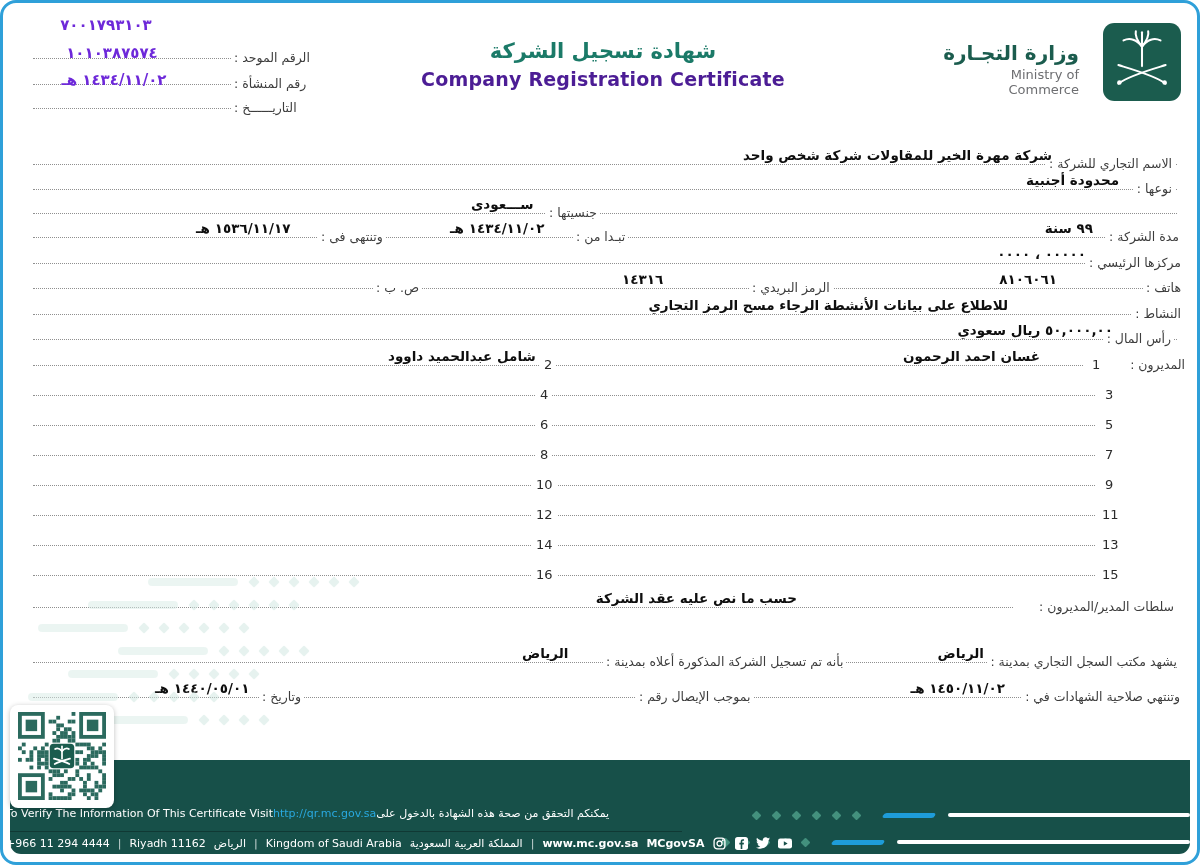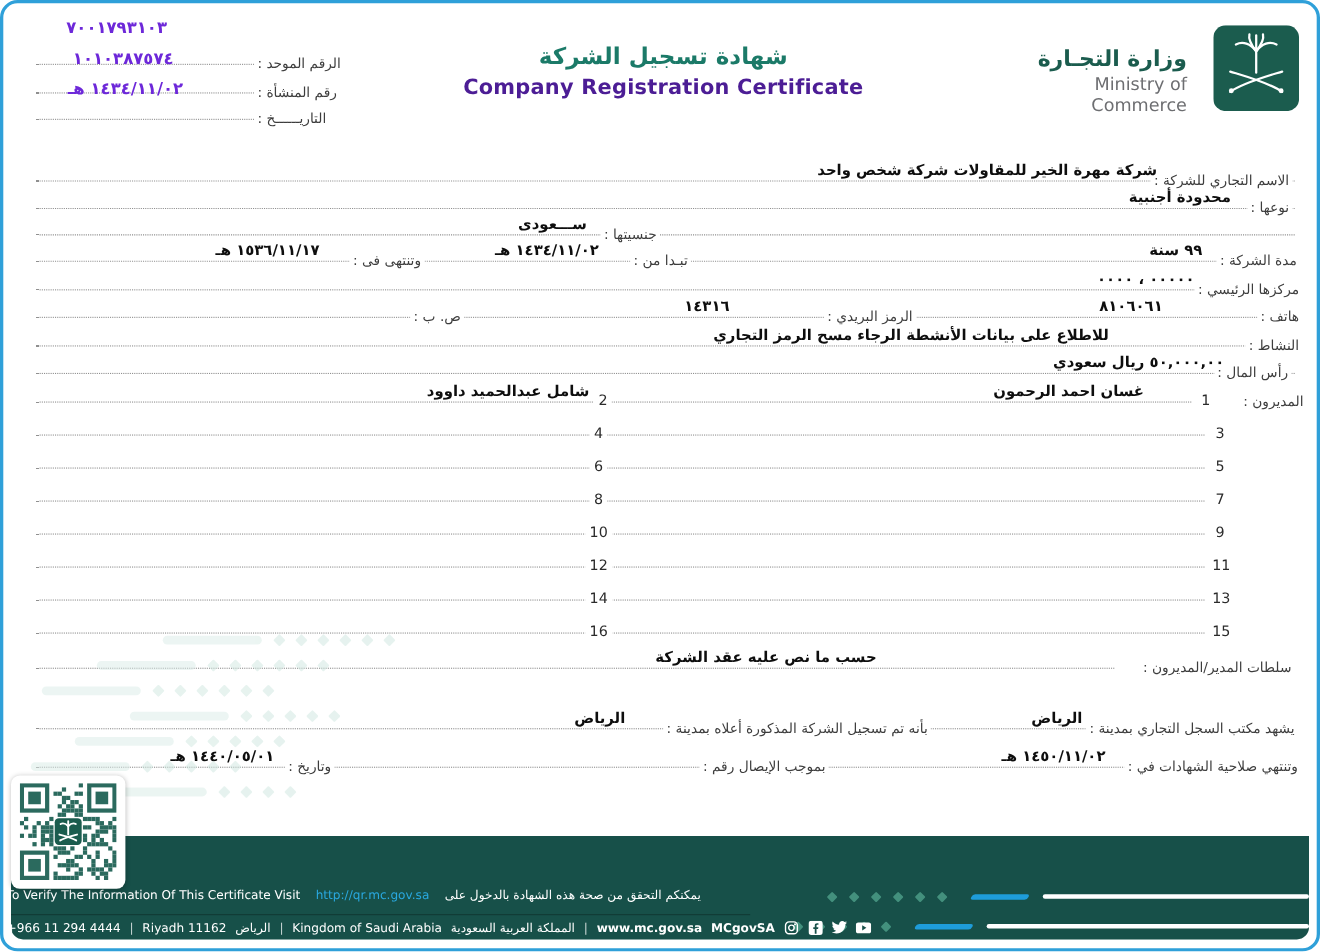--- a/index.html
+++ b/index.html
@@ -13,21 +13,21 @@
   .lbl{position:absolute;bottom:-6px;background:#fff;color:#3d3d3d;font-size:12.5px;
        padding:0 3px;white-space:nowrap;direction:rtl;line-height:1.2;}
   .val{position:absolute;bottom:2px;font-weight:bold;color:#0e0e0e;font-size:13.5px;
        white-space:nowrap;direction:rtl;line-height:1.2;}
   .val.ltr{direction:ltr;}
   .numlbl{position:absolute;bottom:-6px;background:#fff;color:#2b2b2b;font-size:13px;padding:0 4px;}
   .refval{position:absolute;font-weight:bold;color:#6d28d9;font-size:15px;text-align:center;direction:rtl;white-space:nowrap;}
   .title-ar{font-size:21px;font-weight:bold;color:#1B7A68;direction:rtl;}
   .title-en{font-size:19px;font-weight:bold;color:#4c1d95;margin-top:5px;letter-spacing:.2px;}
   .wordmark-ar{font-size:20px;font-weight:bold;color:#1B5C4E;direction:rtl;}
-  .wordmark-en{font-size:16px;color:#6d6e71;margin-top:2px;}
+  .wordmark-en{font-size:13px;color:#6d6e71;margin-top:2px;}
   .band{position:absolute;left:7px;right:7px;top:757px;bottom:8px;background:#175049;border-radius:0 0 11px 11px;}
   .band .txt{color:#fff;font-size:11px;white-space:nowrap;}
   .band .ar{direction:rtl;}
   .link{color:#29A8DF;text-decoration:none;font-size:11px;white-space:nowrap;}
   .sep{color:rgba(255,255,255,.75);font-size:11px;}
   .divider{position:absolute;left:0;top:71px;width:672px;height:1px;background:rgba(0,0,0,.28);}
   .pattern{position:absolute;height:10px;display:flex;align-items:center;gap:13px;}
   .diamond{width:7px;height:7px;background:#43907D;transform:rotate(45deg);border-radius:1px;flex:0 0 auto;}
   .bluedash{width:52px;height:5px;background:#1E9CD9;border-radius:3px;transform:skewX(-25deg);flex:0 0 auto;margin-left:10px;}
   .whiteline{flex:1;height:4px;background:#fff;border-radius:2px;}
@@ -443,21 +443,21 @@
     <div class="pattern" style="left:712px;right:0;top:77px;">
       <div class="diamond"></div>
         <div class="diamond"></div>
         <div class="diamond"></div>
         <div class="diamond"></div>
         <div class="diamond"></div>
       <div class="bluedash"></div>
       <div class="whiteline"></div>
     </div>
 
-    <div style="position:absolute;left:-4px;top:47px;display:flex;align-items:center;gap:14px;">
+    <div style="position:absolute;left:-4px;top:47px;display:flex;align-items:center;gap:0;">
       <span class="txt">To Verify The Information Of This Certificate Visit</span>
       <a class="link" href="#">http://qr.mc.gov.sa</a>
       <span class="txt ar">يمكنكم التحقق من صحة هذه الشهادة بالدخول على</span>
     </div>
     <div class="divider"></div>
 
     <div style="position:absolute;left:-4px;top:76px;display:flex;align-items:center;gap:8px;">
       <span class="txt">+966 11 294 4444</span>
       <span class="sep">|</span>
       <span class="txt">Riyadh 11162</span>

